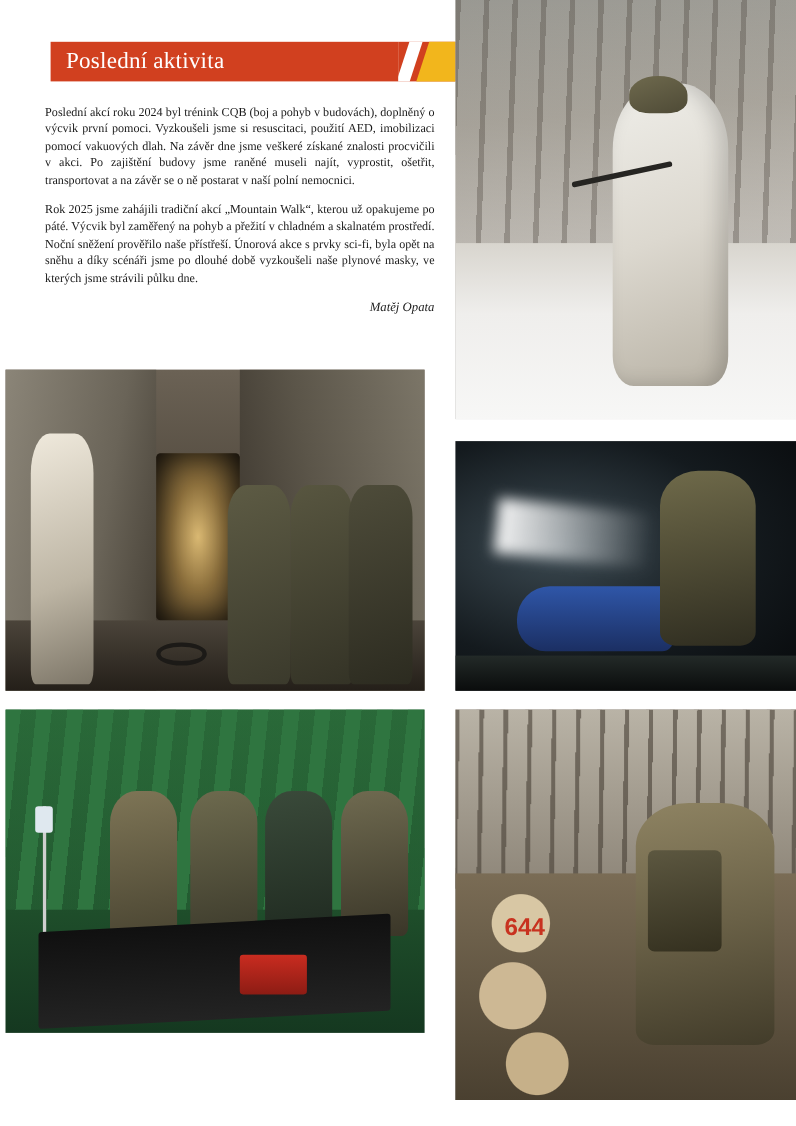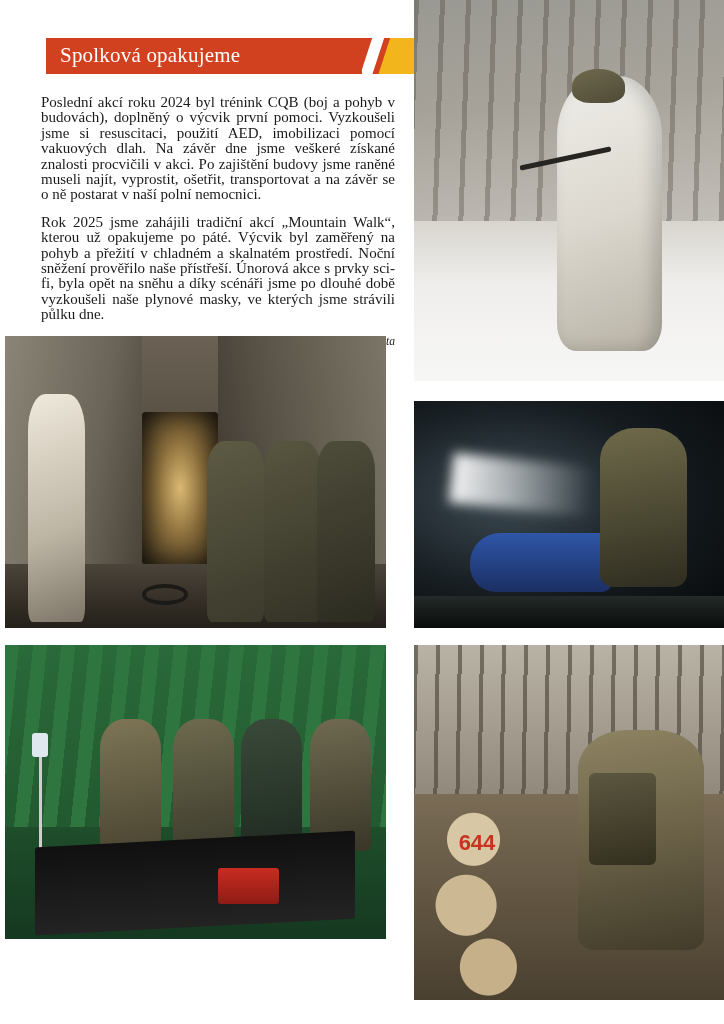--- a/index.html
+++ b/index.html
@@ -92,21 +92,21 @@
 
   
   .article {
     position: absolute;
     left: 41px;
     top: 95px;
     width: 354px;
   }
   .article p {
     margin: 0 0 12px 0;
-    font-size: 15px;
+    font-size: 11px;
     line-height: 15.4px;
     text-align: justify;
     color: #1a1a1a;
     font-family: "Liberation Serif", serif;
   }
   .byline {
     margin-top: 8px;
     text-align: right;
     font-style: italic;
     font-size: 11.6px;
@@ -286,21 +286,21 @@
   #photo-logs .pack {
     position:absolute; left:47%; top:36%; width:18%; height:26%;
     background: linear-gradient(170deg,#5c5740,#34301f); border-radius:6px;
   }
 </style>
 </head>
 <body>
 
 <div class="header">
   <div class="header-left">
-    <span class="section-title">Spolková opakujeme</span>
+    <span class="section-title">Poslední aktivita</span>
   </div>
   <div class="header-slash">
     <span class="slash-white"></span>
     <span class="slash-yellow"></span>
   </div>
   <div class="header-right">
     <span class="group-title">Army Airsoft Group</span>
     <span class="page-number">16</span>
   </div>
 </div>

